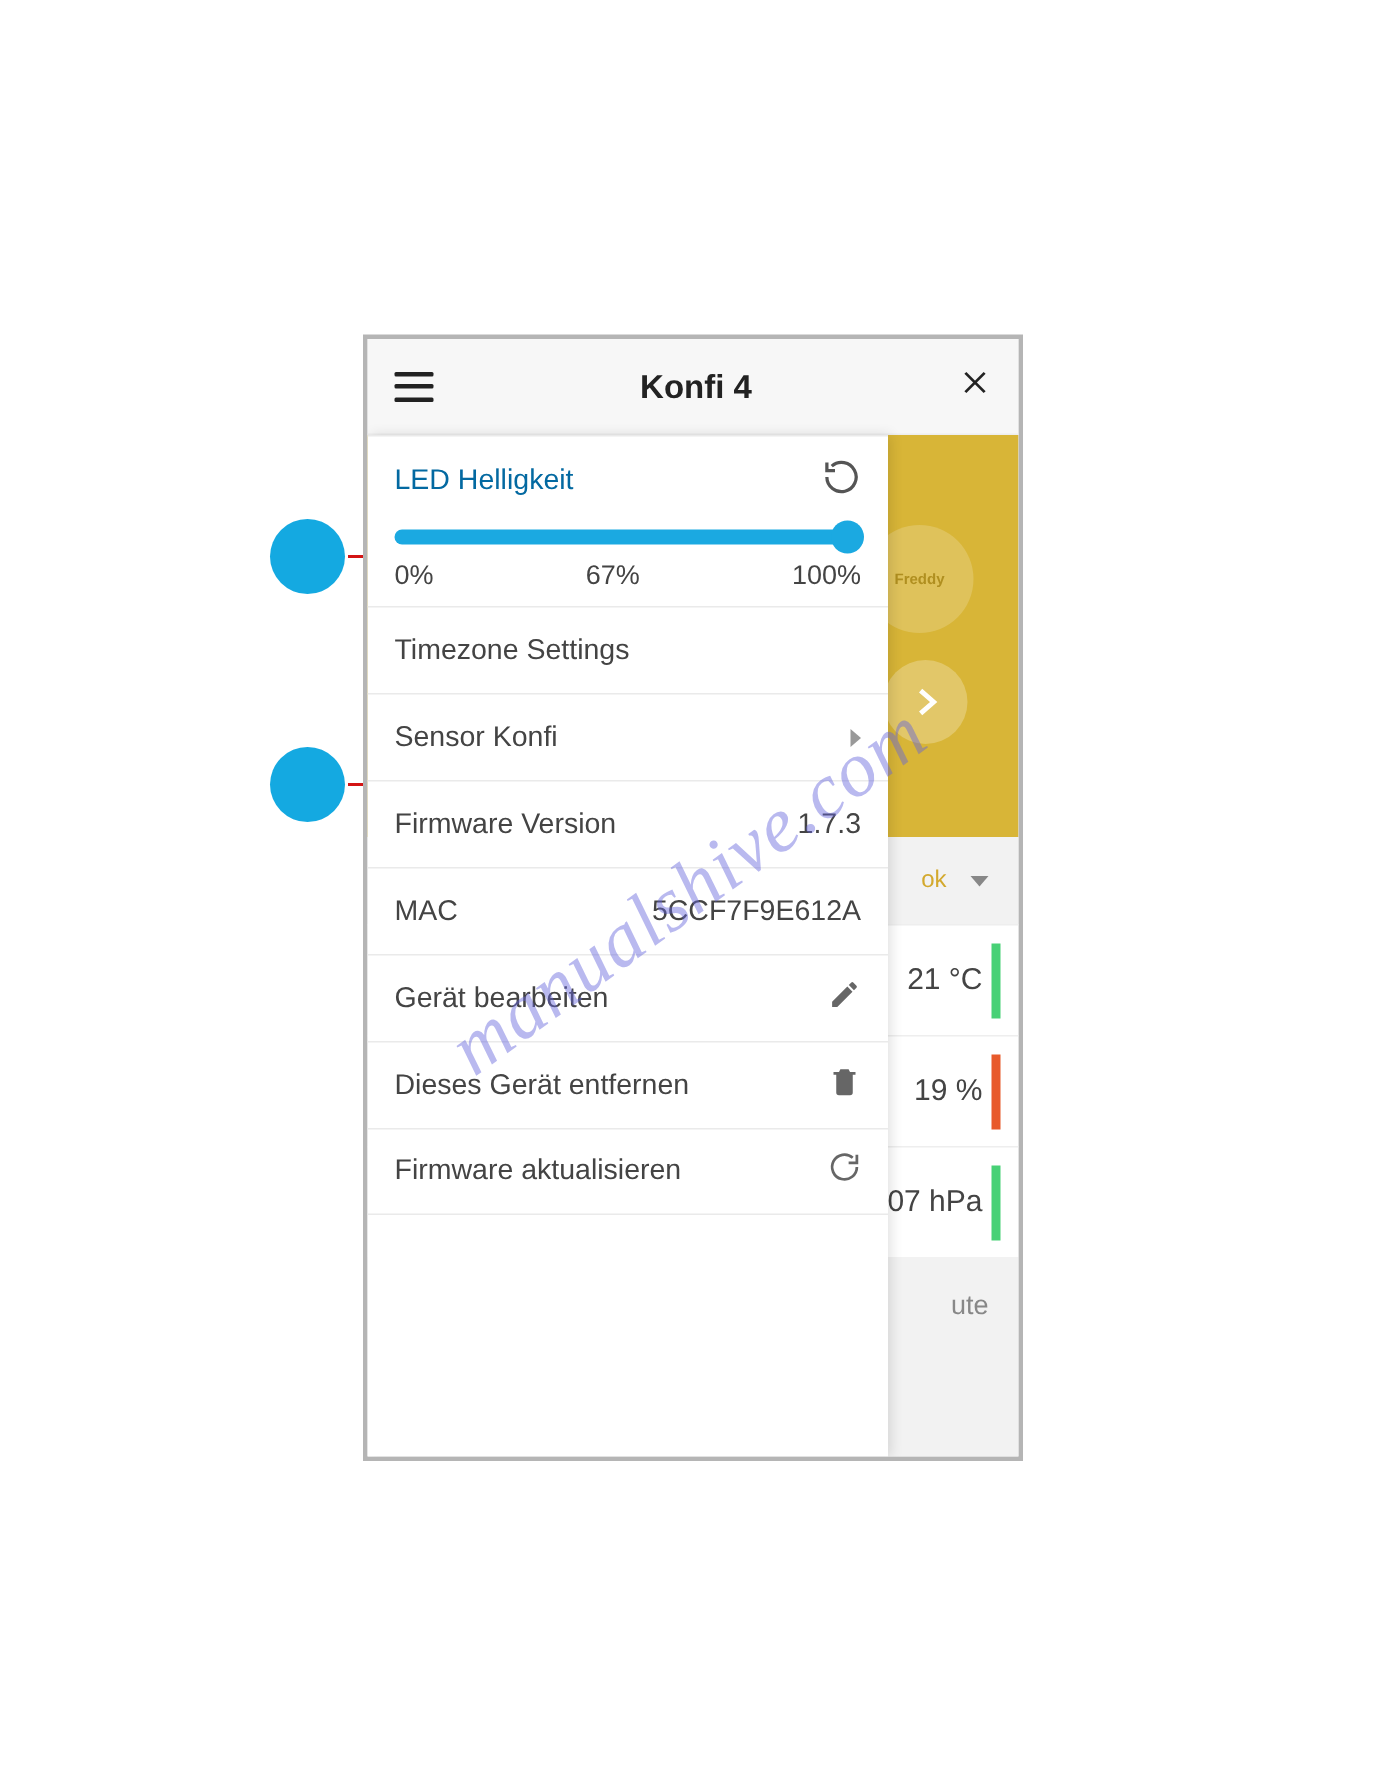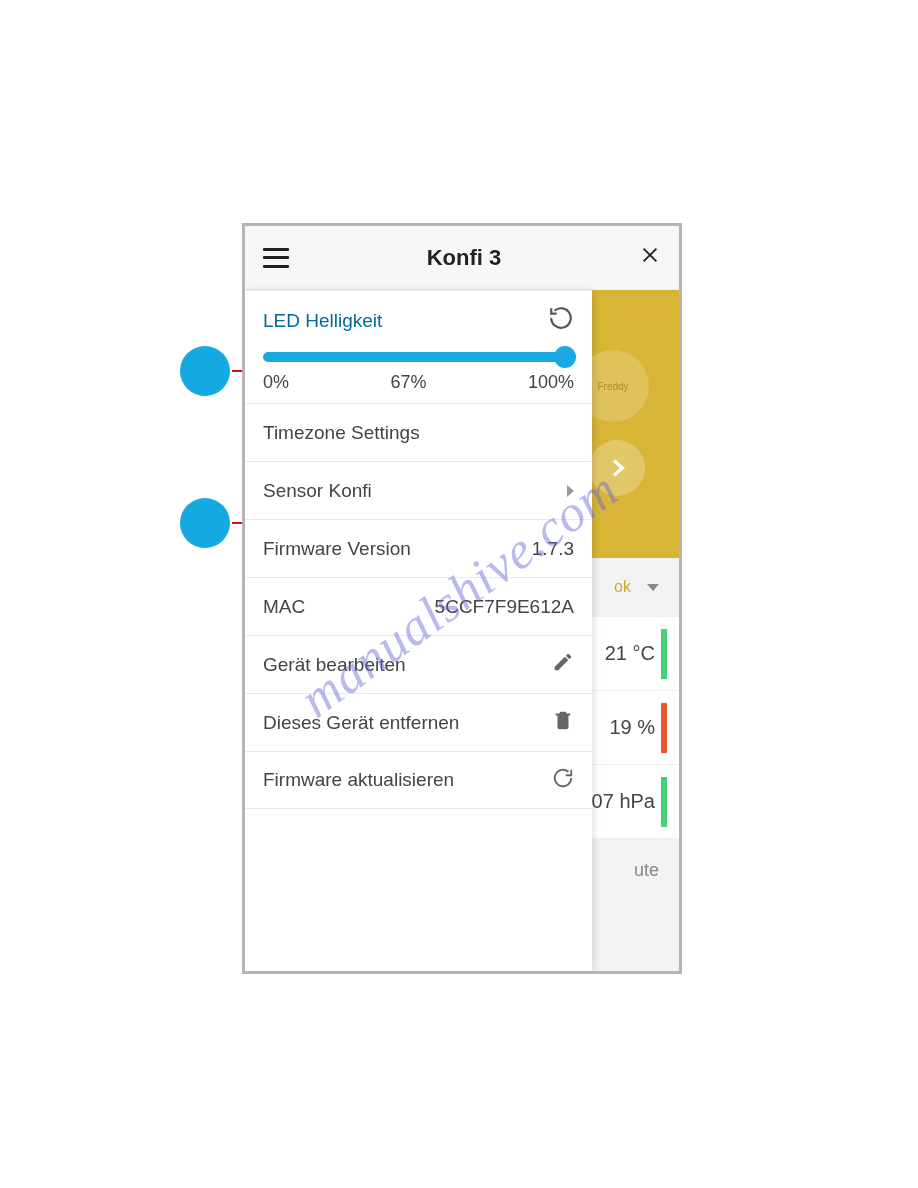--- a/index.html
+++ b/index.html
@@ -44,21 +44,21 @@
   }
   .yellow-top {
     position: absolute; left:0; right:0; top:0; height: 268px;
     background: #d8b537;
   }
   .freddy-circle {
     position: absolute; top: 60px; right: 30px;
     width: 72px; height: 72px; border-radius: 50%;
     background: rgba(255,255,255,0.18);
     display:flex; align-items:center; justify-content:center;
-    color: #b08f20; font-size: 10px;
+    color: #b08f20; font-size: 10px; font-weight: bold;
   }
   .chevron-circle {
     position: absolute; top: 150px; right: 34px;
     width: 56px; height: 56px; border-radius: 50%;
     background: rgba(255,255,255,0.25);
     display:flex; align-items:center; justify-content:center;
   }
   .chevron-circle svg { width: 26px; height: 26px; }
   .grey-band { position:absolute; left:0; right:0; top:268px; height:58px; background:#f2f2f2; display:flex; align-items:center; justify-content:flex-end; padding-right:20px; gap:10px; color:#d3a92e; }
   .grey-band .caret { width:0; height:0; border-left:6px solid transparent; border-right:6px solid transparent; border-top:7px solid #888; margin-left:6px; }
@@ -124,21 +124,21 @@
 <div class="callout" style="left:180px; top:498px;"></div>
 <div class="arrow" style="left:232px; top:522px; width:28px;"></div>
 
 <div class="phone-frame">
   <div class="header">
     <div class="hamburger">
       <span></span>
         <span></span>
         <span></span>
     </div>
-    <div class="title">Konfi 3</div>
+    <div class="title">Konfi 4</div>
     <div class="close-x">
       <svg viewBox="0 0 24 24" width="22" height="22" stroke="#222" stroke-width="2" fill="none">
           <line x1="5" y1="5" x2="19" y2="19"></line>
           <line x1="19" y1="5" x2="5" y2="19"></line>
         </svg>
     </div>
   </div>
 
   <div class="content">
 

